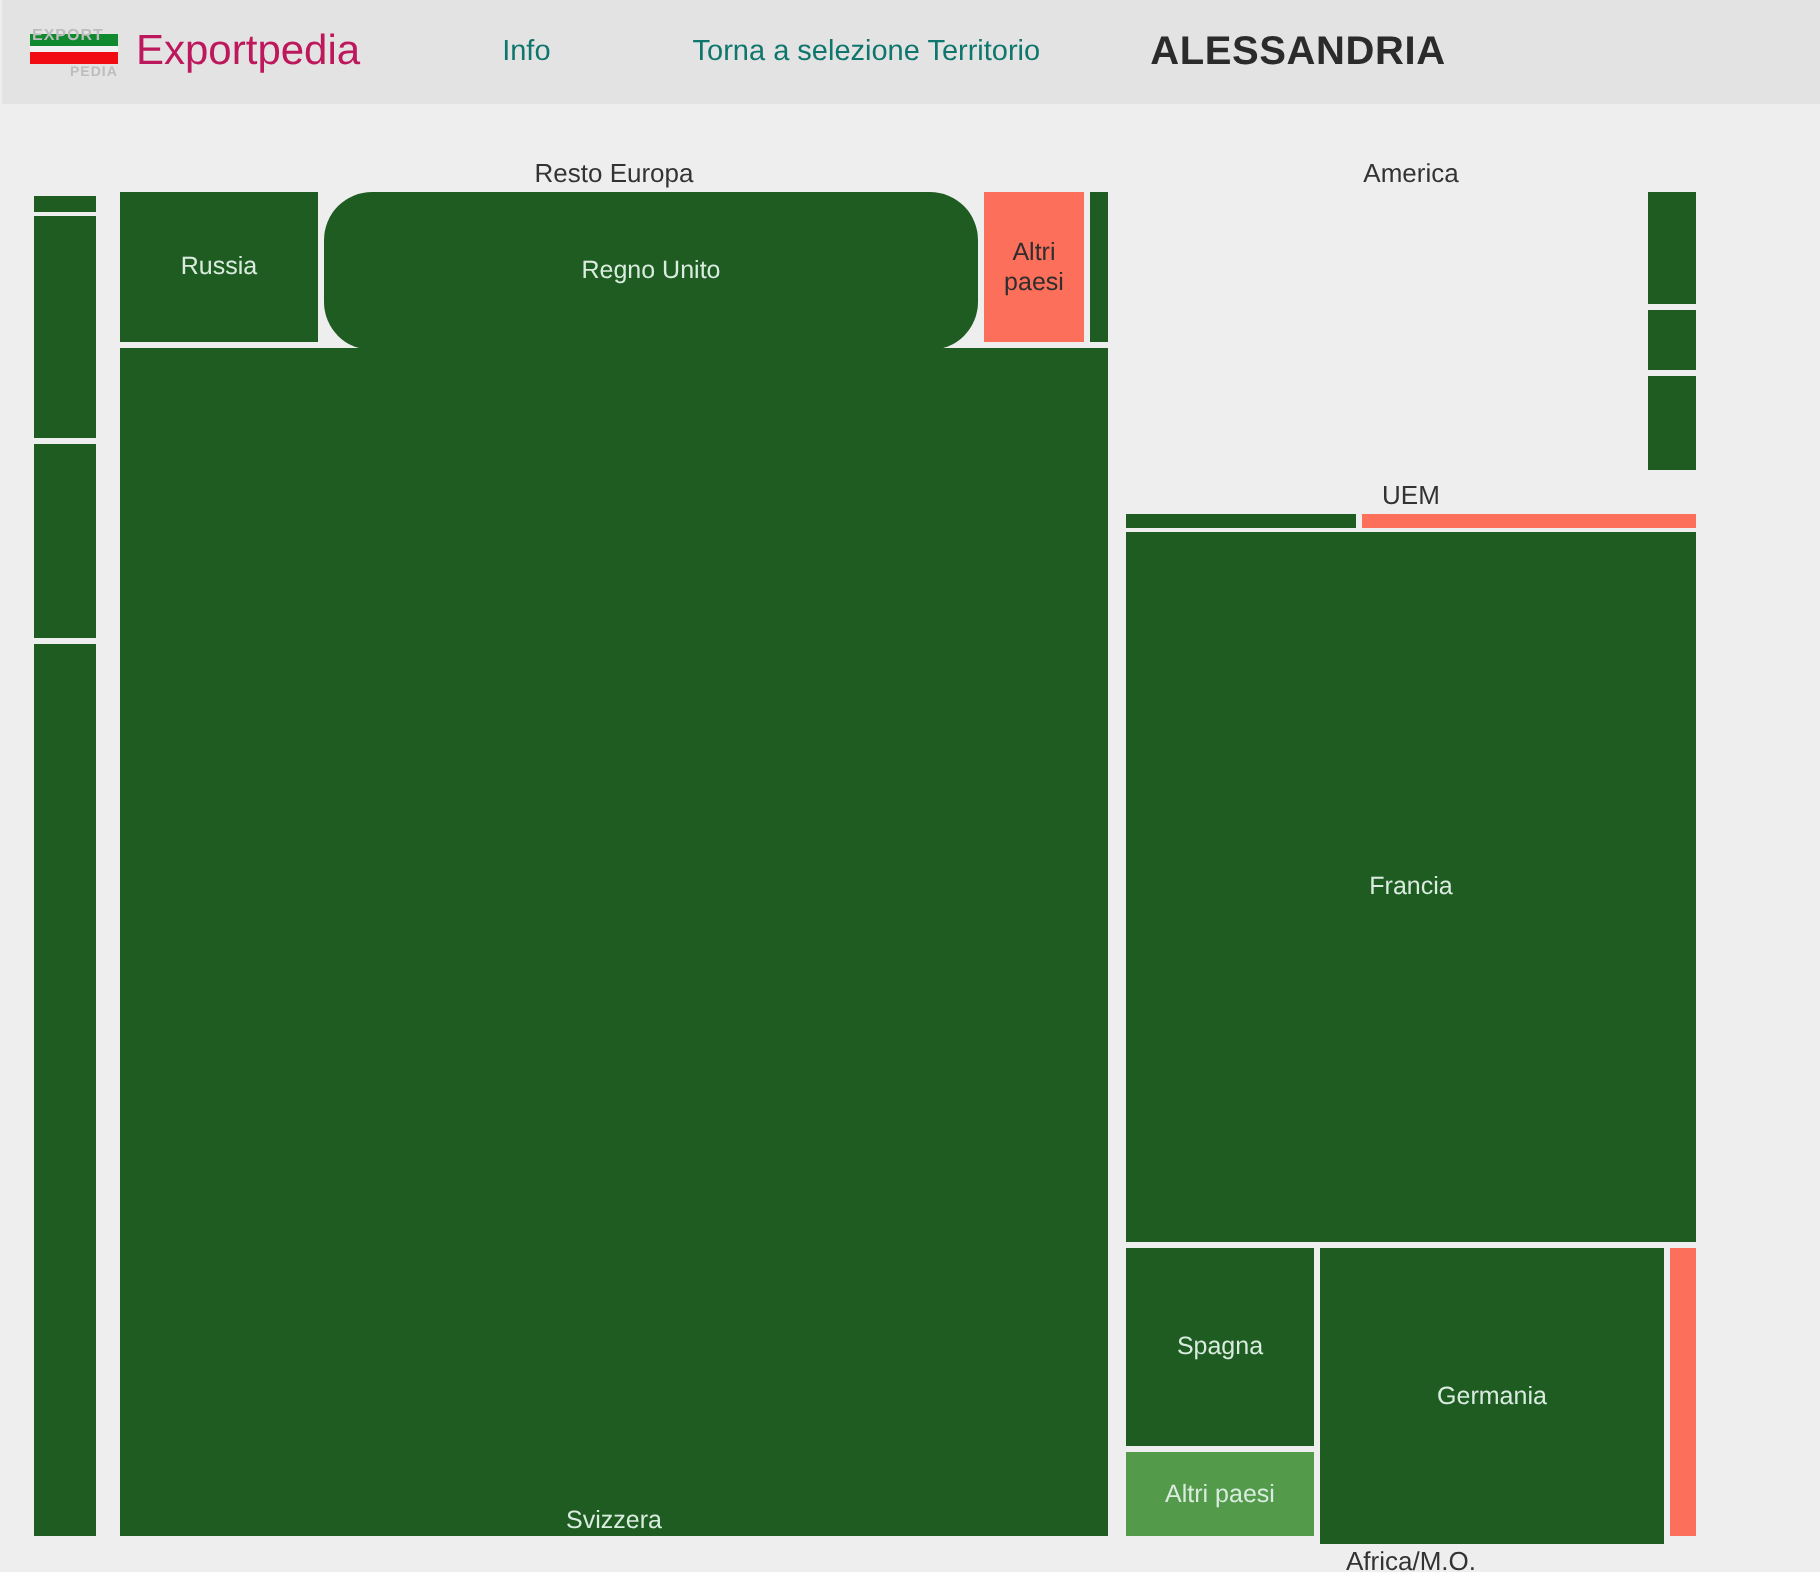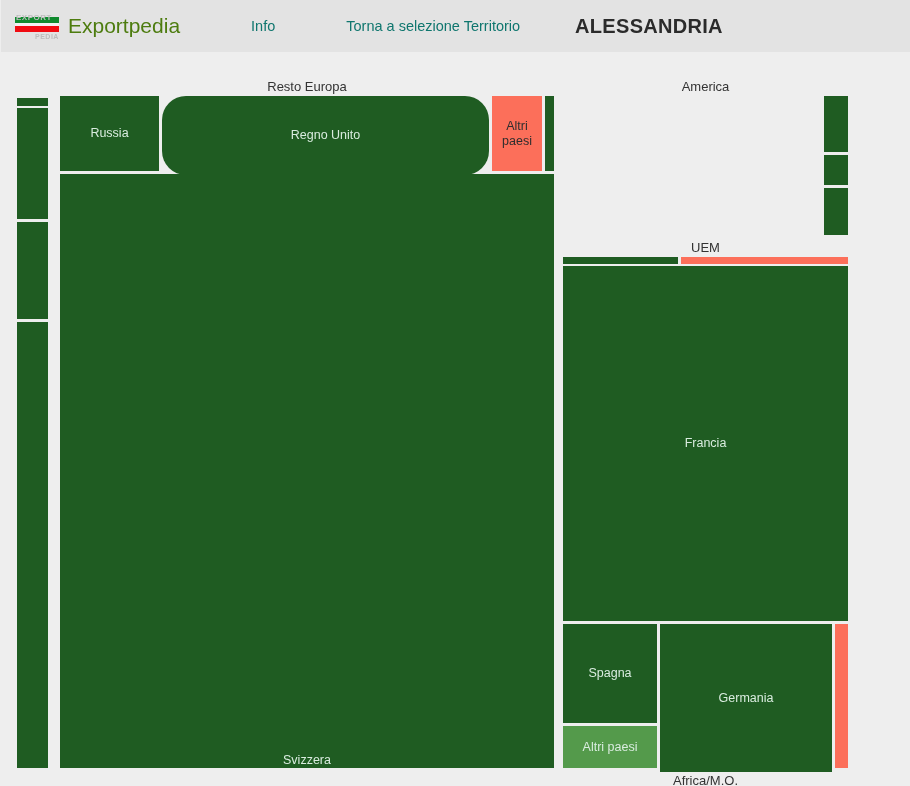--- a/index.html
+++ b/index.html
@@ -44,21 +44,21 @@
     font-weight: bold;
     color: #bdbdbd;
     letter-spacing: 0.5px;
     line-height: 1;
   }
   #logo-word-export { top: 3px; left: 1px;  font-size: 8px; }
   #logo-word-pedia  { top: 22px; left: 20px; font-size: 7px; }
 
   #brand-name {
     font-size: 21px;
-    color: #4d7c0f;
+    color: #be185d;
     margin-left: 9px;
     white-space: nowrap;
   }
   .nav-link {
     font-size: 14.5px;
     color: #0f766e;
     margin-left: 34px;
     white-space: nowrap;
     cursor: pointer;
     text-decoration: none;

